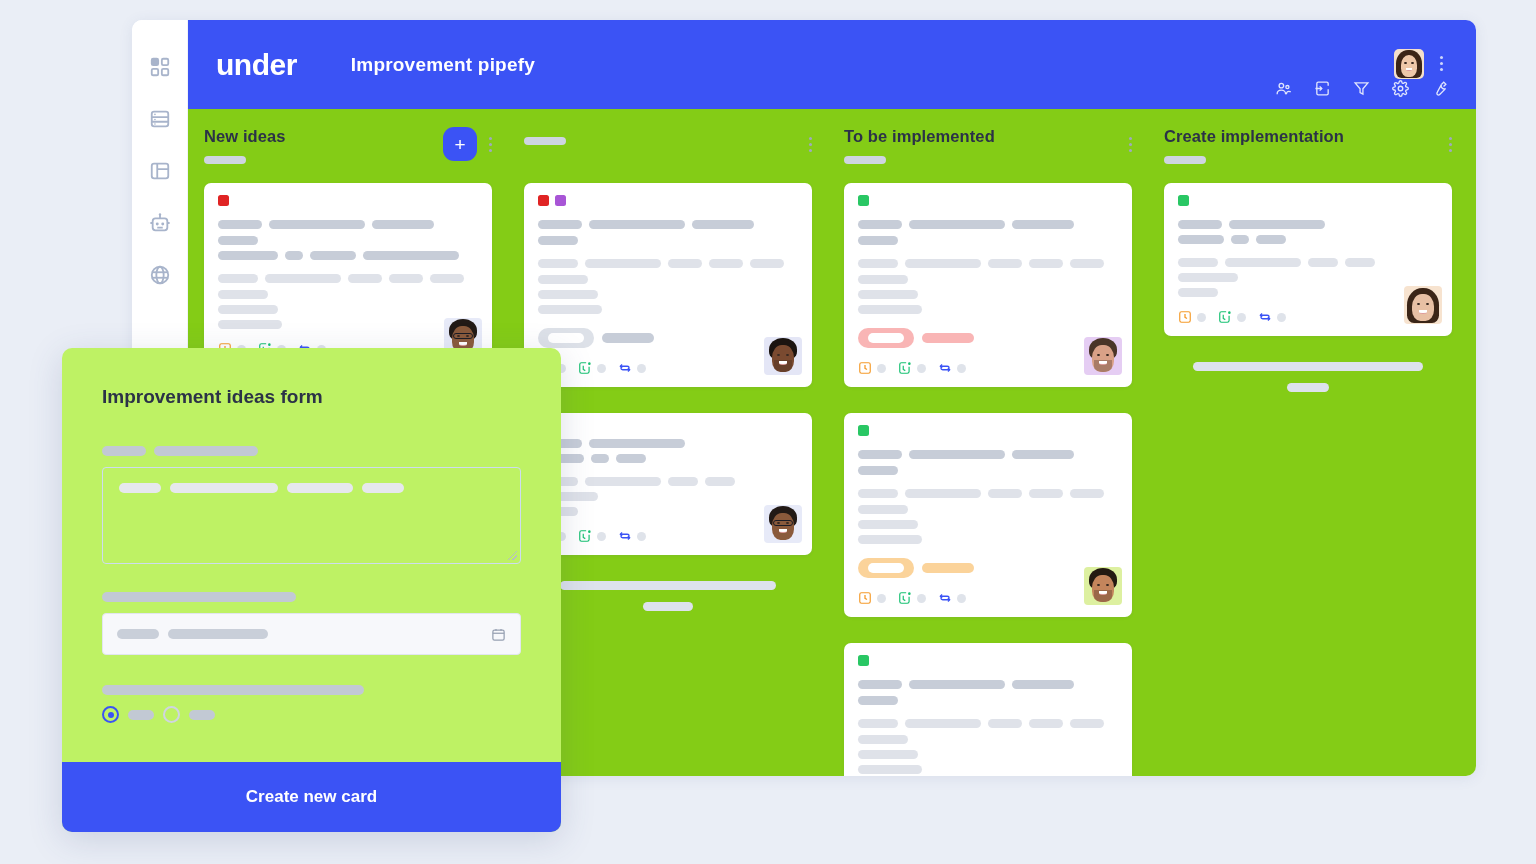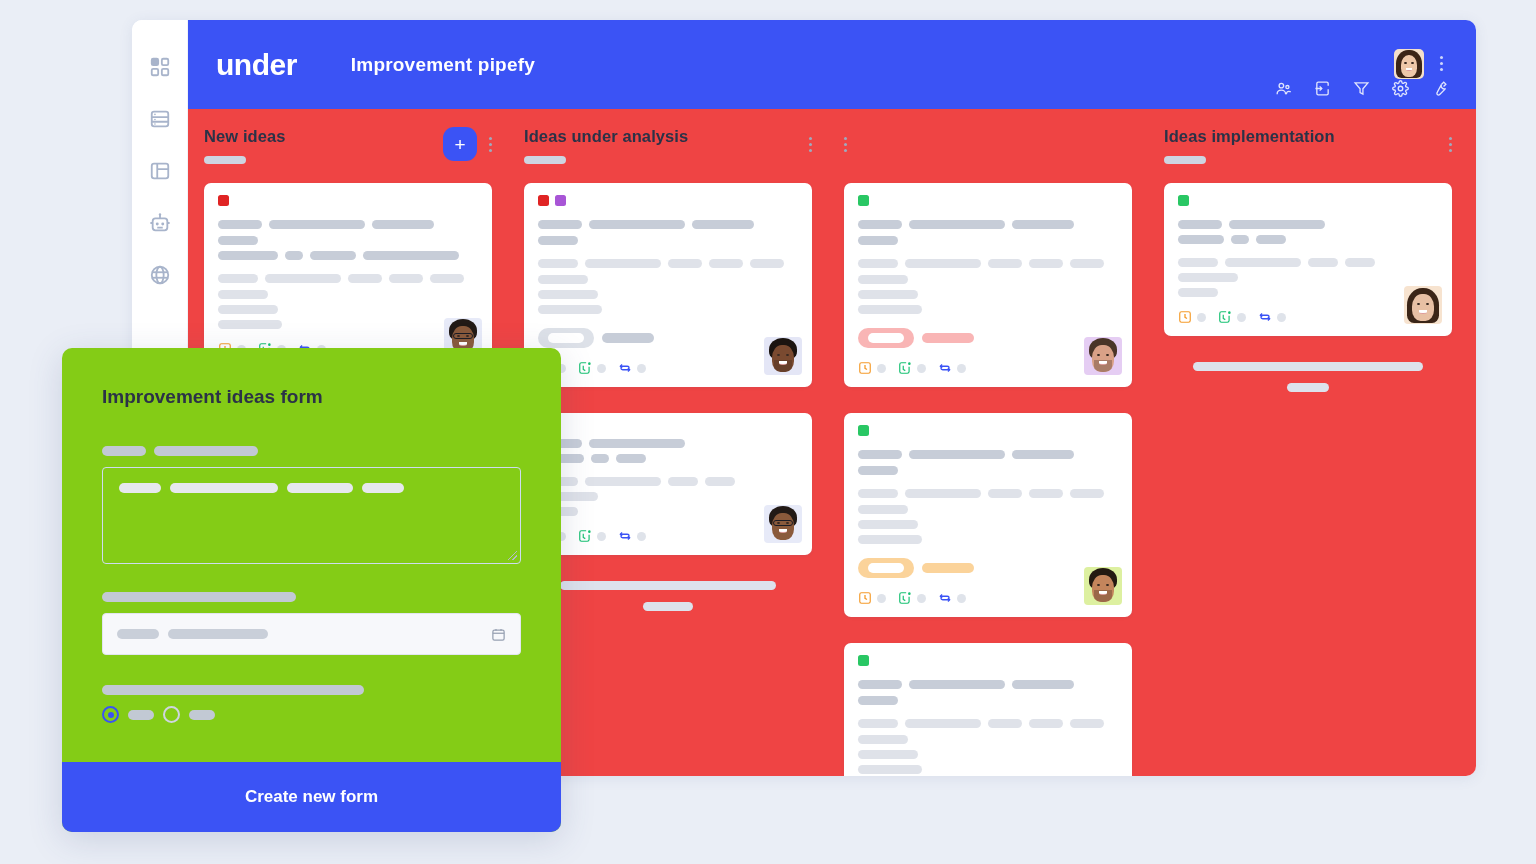--- a/index.html
+++ b/index.html
@@ -59,21 +59,21 @@
   .kebab-top i { width: 3px; height: 3px; border-radius: 50%; background: #cdd6fb; display: block; }
   .top-icons {
     position: absolute; right: 28px; bottom: 12px;
     display: flex; gap: 22px; align-items: center;
   }
   .top-ic { width: 17px; height: 17px; color: #dfe4fd; cursor: pointer; }
   .top-ic svg { width: 100%; height: 100%; display: block; }
 
   
   .board {
-    flex: 1; background: #ef4444;
+    flex: 1; background: #84cc16;
     display: flex; padding: 0 0 0 0; min-height: 0;
     overflow: hidden;
   }
   .column { width: 320px; flex: 0 0 320px; padding: 18px 16px 0 16px; position: relative; }
   .col-head { display: flex; align-items: flex-start; height: 56px; }
   .col-title-wrap { flex: 1; min-width: 0; }
   .col-title { font-size: 16.5px; font-weight: 700; color: #2b3247; letter-spacing: .1px; }
   .col-sub { width: 42px; height: 8px; border-radius: 4px; background: #ced5e1; margin-top: 10px; }
   .addbtn {
     width: 34px; height: 34px; background: #3b53f5;
@@ -120,21 +120,21 @@
     width: 38px; height: 38px; border-radius: 4px; overflow: hidden;
   }
   .ghost-line {
     height: 9px; border-radius: 5px; background: #dde2ec; margin: 0 auto 12px auto;
   }
 
   
   .modal {
     position: absolute; left: 62px; top: 348px;
     width: 499px; height: 484px;
-    background: #84cc16; border-radius: 10px;
+    background: #bef264; border-radius: 10px;
     box-shadow: 0 8px 34px rgba(60,80,130,.18);
     overflow: hidden; display: flex; flex-direction: column;
   }
   .modal-body { flex: 1; padding: 38px 40px 0 40px; }
   .modal-title { font-size: 19px; font-weight: 700; color: #2b3247; margin-bottom: 38px; }
   .lbl-row { display: flex; gap: 8px; margin-bottom: 11px; }
   .lbl { height: 10px; border-radius: 5px; background: #c2c9d4; }
   .textarea-box {
     height: 97px; border: 1px solid #cddcf0; border-radius: 4px;
     padding: 15px 16px; position: relative; margin-bottom: 28px;
@@ -374,21 +374,20 @@
                 <div class="eye r"></div>
                 <div class="mouth"></div>
               </div>
           </div>
         </div>
       </div>
 
       <div class="column">
         <div class="col-head">
           <div class="col-title-wrap">
-            <div class="col-title">Ideas under analysis</div>
             <div class="col-sub"></div>
           </div>
           <div class="kebab-col">
               <i></i>
               <i></i>
               <i></i>
             </div>
         </div>
 
         <div class="card">
@@ -522,20 +521,24 @@
               </div>
           </div>
         </div>
 
         <div class="ghost-line" style="width:216px"></div>
         <div class="ghost-line" style="width:50px"></div>
       </div>
 
       <div class="column">
         <div class="col-head">
+          <div class="col-title-wrap">
+            <div class="col-title">To be implemented</div>
+            <div class="col-sub"></div>
+          </div>
           <div class="kebab-col">
               <i></i>
               <i></i>
               <i></i>
             </div>
         </div>
 
         <div class="card">
           <div class="tag-row">
               <span class="tag" style="background:#29c764"></span>
@@ -698,21 +701,21 @@
           <div class="bar-row">
               <span class="bar light" style="width:64px"></span>
             </div>
 
         </div>
       </div>
 
       <div class="column">
         <div class="col-head">
           <div class="col-title-wrap">
-            <div class="col-title">Ideas implementation</div>
+            <div class="col-title">Create implementation</div>
             <div class="col-sub"></div>
           </div>
           <div class="kebab-col">
               <i></i>
               <i></i>
               <i></i>
             </div>
         </div>
 
         <div class="card">
@@ -825,14 +828,14 @@
     <div class="lbl-row">
       <span class="lbl" style="width:262px"></span>
     </div>
     <div class="radio-row">
       <span class="radio on"></span>
       <span class="radio-lbl" style="width:26px"></span>
       <span class="radio"></span>
       <span class="radio-lbl" style="width:26px"></span>
     </div>
   </div>
-  <button class="cta">Create new form</button>
+  <button class="cta">Create new card</button>
 </div>
 
 </body></html>

